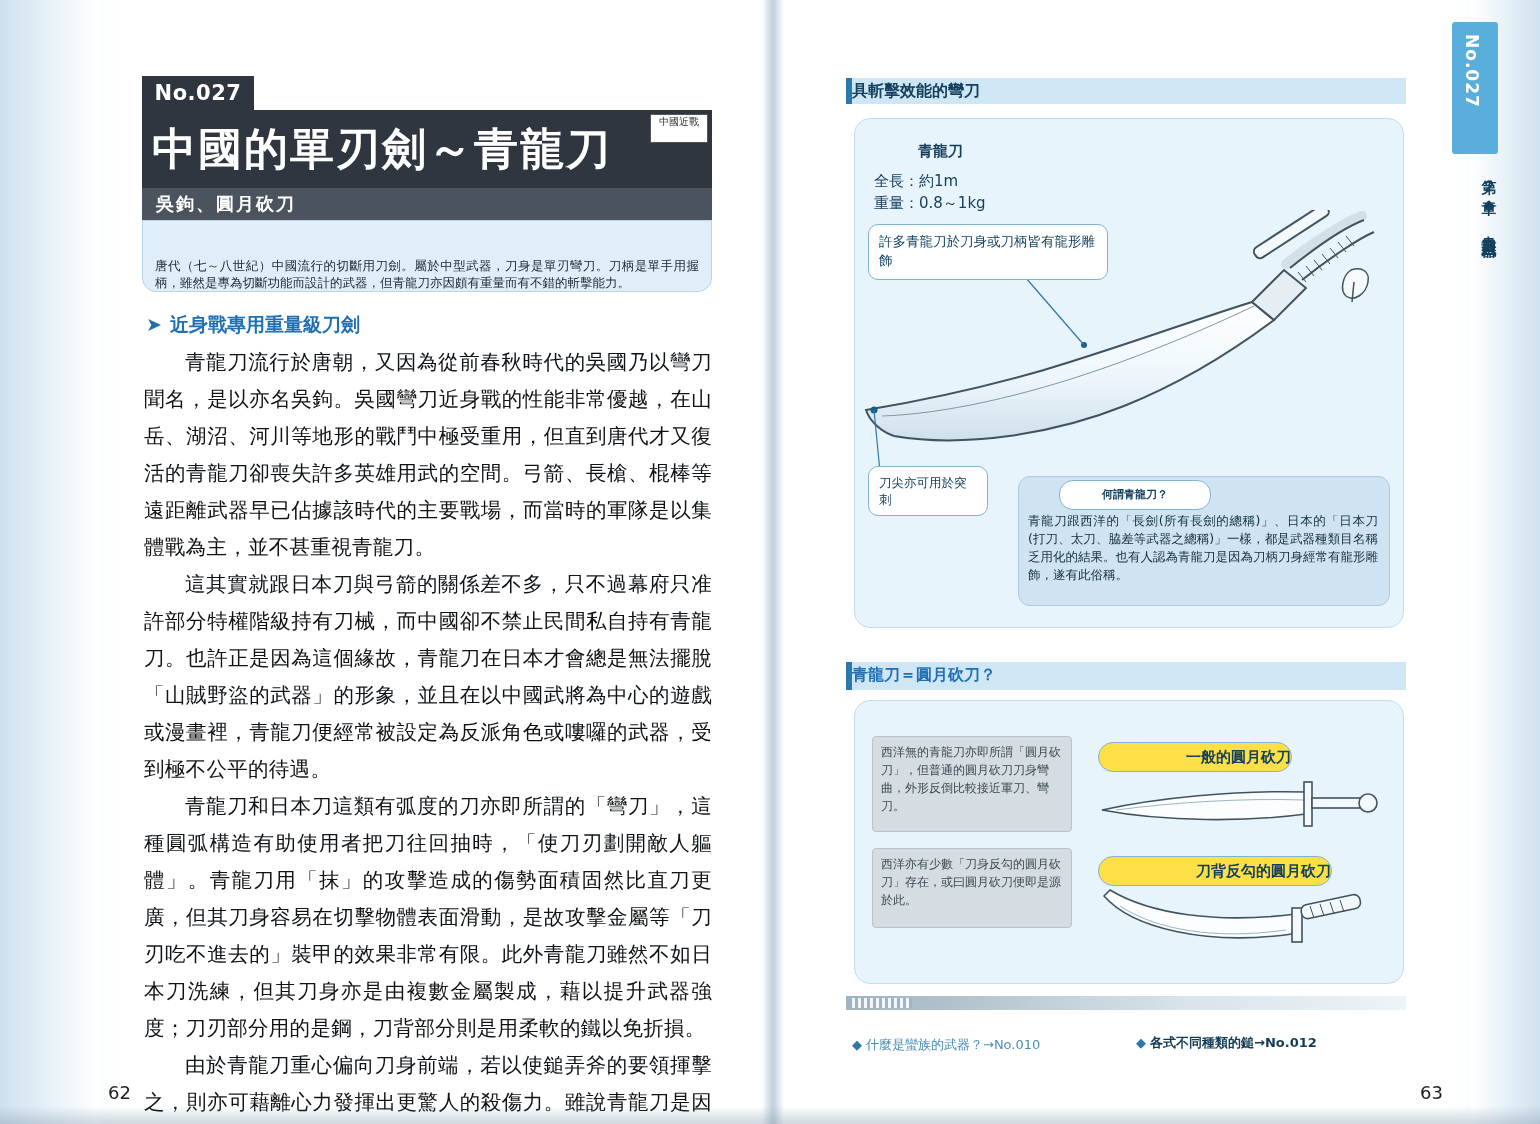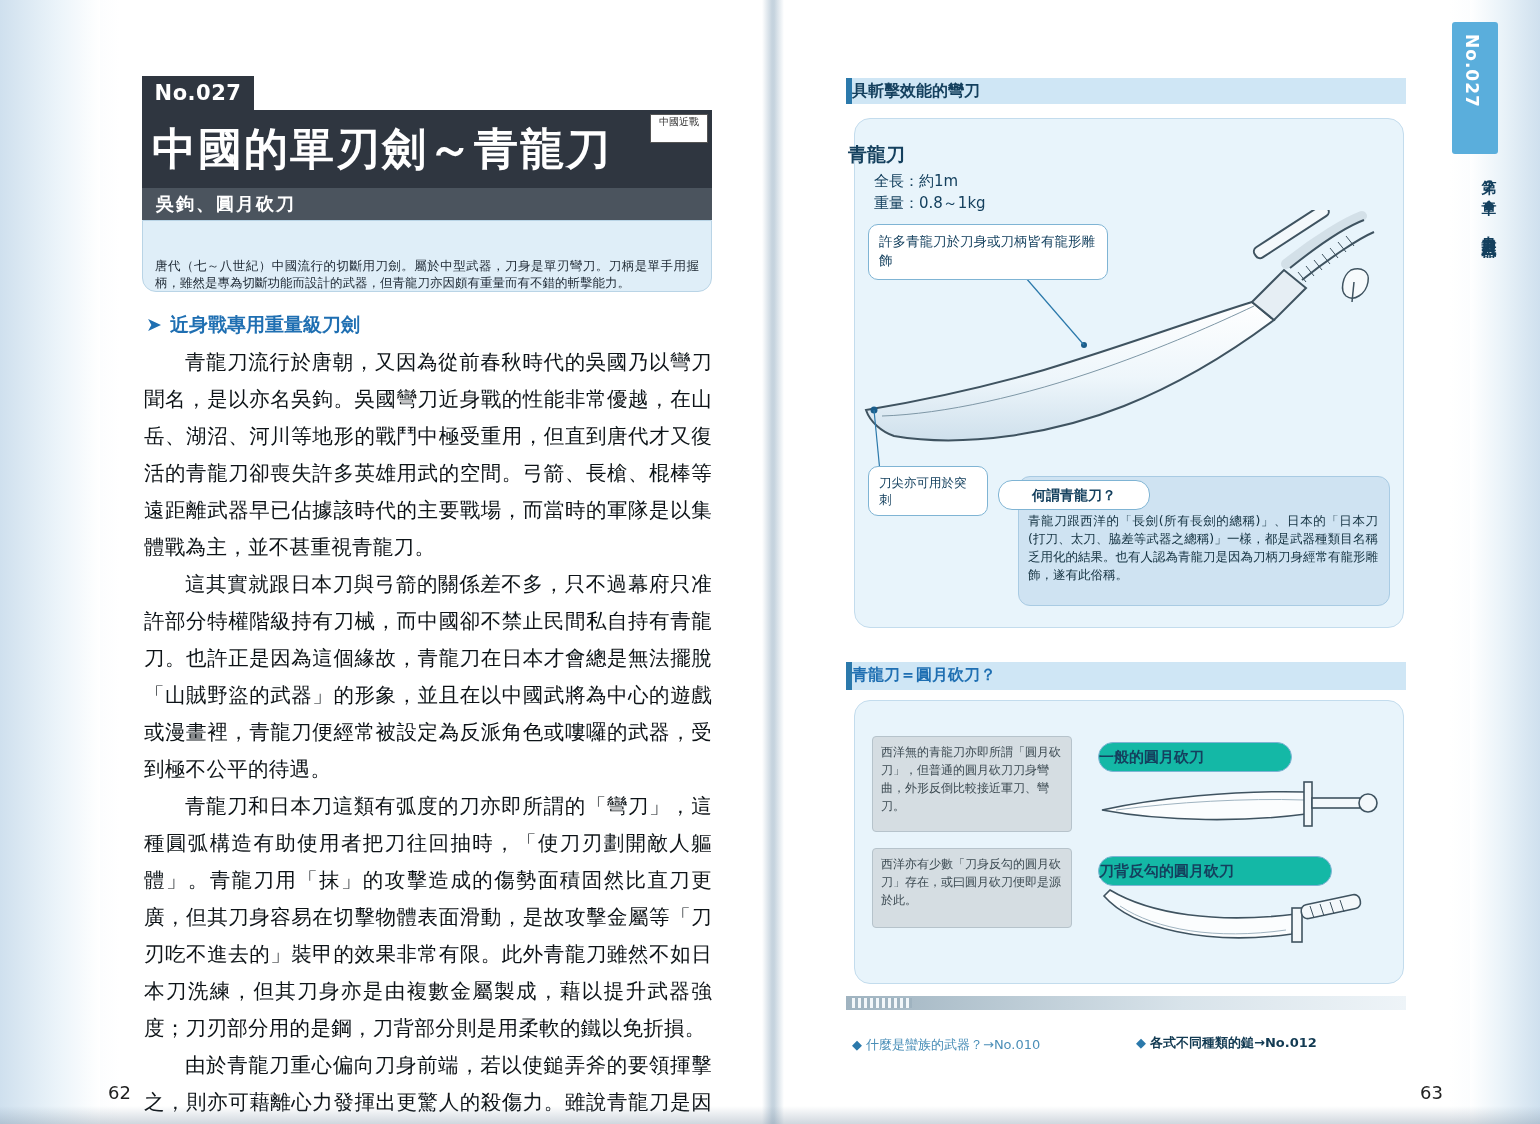--- a/index.html
+++ b/index.html
@@ -55,45 +55,45 @@
   .rtab-label{position:absolute;left:1452px;top:168px;width:46px;height:200px;color:#14405e;
     font-size:15px;font-weight:bold;writing-mode:vertical-rl;letter-spacing:2px;}
 
   .rband{position:absolute;background:#cfe6f5;border-left:6px solid #2b79ab;
     color:#14405e;font-size:16px;font-weight:bold;line-height:26px;box-sizing:border-box;}
   .band1{left:846px;top:78px;width:560px;height:26px;}
   .band2{left:846px;top:662px;width:560px;height:28px;color:#1f6fb2;}
 
   .fig-card{position:absolute;left:854px;top:118px;width:548px;height:508px;
     background:#e8f4fb;border:1px solid #c3dced;border-radius:16px;}
-  .fig-title{position:absolute;left:848px;top:142px;font-size:19px;font-weight:bold;color:#14405e;}
+  .fig-title{position:absolute;left:918px;top:142px;font-size:15px;font-weight:bold;color:#14405e;}
   .fig-spec{position:absolute;left:874px;top:170px;font-size:15px;line-height:22px;color:#14405e;}
 
   .callout{position:absolute;background:#fff;border:1px solid #7fb4d4;border-radius:10px;
     color:#14405e;font-size:13.5px;line-height:19px;padding:7px 10px;box-sizing:border-box;}
   .callout-a{left:868px;top:224px;width:240px;height:56px;}
   .callout-b{left:868px;top:466px;width:120px;height:50px;font-size:12.5px;line-height:17px;}
 
   .qa-box{position:absolute;left:1018px;top:476px;width:370px;height:128px;background:#cfe3f2;
     border:1px solid #a9cbe3;border-radius:12px;}
-  .qa-title{position:absolute;left:998px;top:480px;width:150px;height:28px;background:#fff;
-    border:1px solid #7fb4d4;border-radius:14px;color:#14405e;font-size:14px;font-weight:bold;
+  .qa-title{position:absolute;left:1059px;top:480px;width:150px;height:28px;background:#fff;
+    border:1px solid #7fb4d4;border-radius:14px;color:#14405e;font-size:11px;font-weight:bold;
     line-height:28px;text-align:center;}
   .qa-text{position:absolute;left:1028px;top:512px;width:350px;font-size:12.5px;line-height:18px;
     color:#12303f;text-align:justify;}
 
   .lower-card{position:absolute;left:854px;top:700px;width:548px;height:282px;
     background:#e8f4fb;border:1px solid #c3dced;border-radius:16px;}
   .gray-note{position:absolute;background:#d5dde2;border:1px solid #b6c3cb;border-radius:4px;
     color:#3c4a52;font-size:12px;line-height:18px;padding:6px 8px;box-sizing:border-box;}
   .gray-a{left:872px;top:736px;width:200px;height:96px;}
   .gray-b{left:872px;top:848px;width:200px;height:80px;}
 
-  .lbl-pill{position:absolute;background:#14b8a6;border:1px solid #7fb4d4;border-radius:16px;
-    color:#14405e;font-size:15px;font-weight:bold;text-align:left;}
+  .lbl-pill{position:absolute;background:#fde047;border:1px solid #7fb4d4;border-radius:16px;
+    color:#14405e;font-size:15px;font-weight:bold;text-align:right;}
   .pill-a{left:1098px;top:742px;width:192px;height:28px;line-height:28px;}
   .pill-b{left:1098px;top:856px;width:232px;height:28px;line-height:28px;}
 
   .footbar{position:absolute;left:846px;top:996px;width:560px;height:14px;
     background:linear-gradient(90deg,#9fb3c0 0%,#d8e3ea 60%,#eef4f8 100%);}
   .footbar .ticks{position:absolute;left:6px;top:2px;width:60px;height:10px;
     background:repeating-linear-gradient(90deg,#f2f6f9 0 3px,#9fb3c0 3px 6px);}
   .ref{position:absolute;font-size:13px;color:#14405e;}
   .ref-a{left:852px;top:1036px;color:#4b8fb8;text-align:center;}
   .ref-b{left:1136px;top:1034px;color:#123a52;font-weight:bold;}

